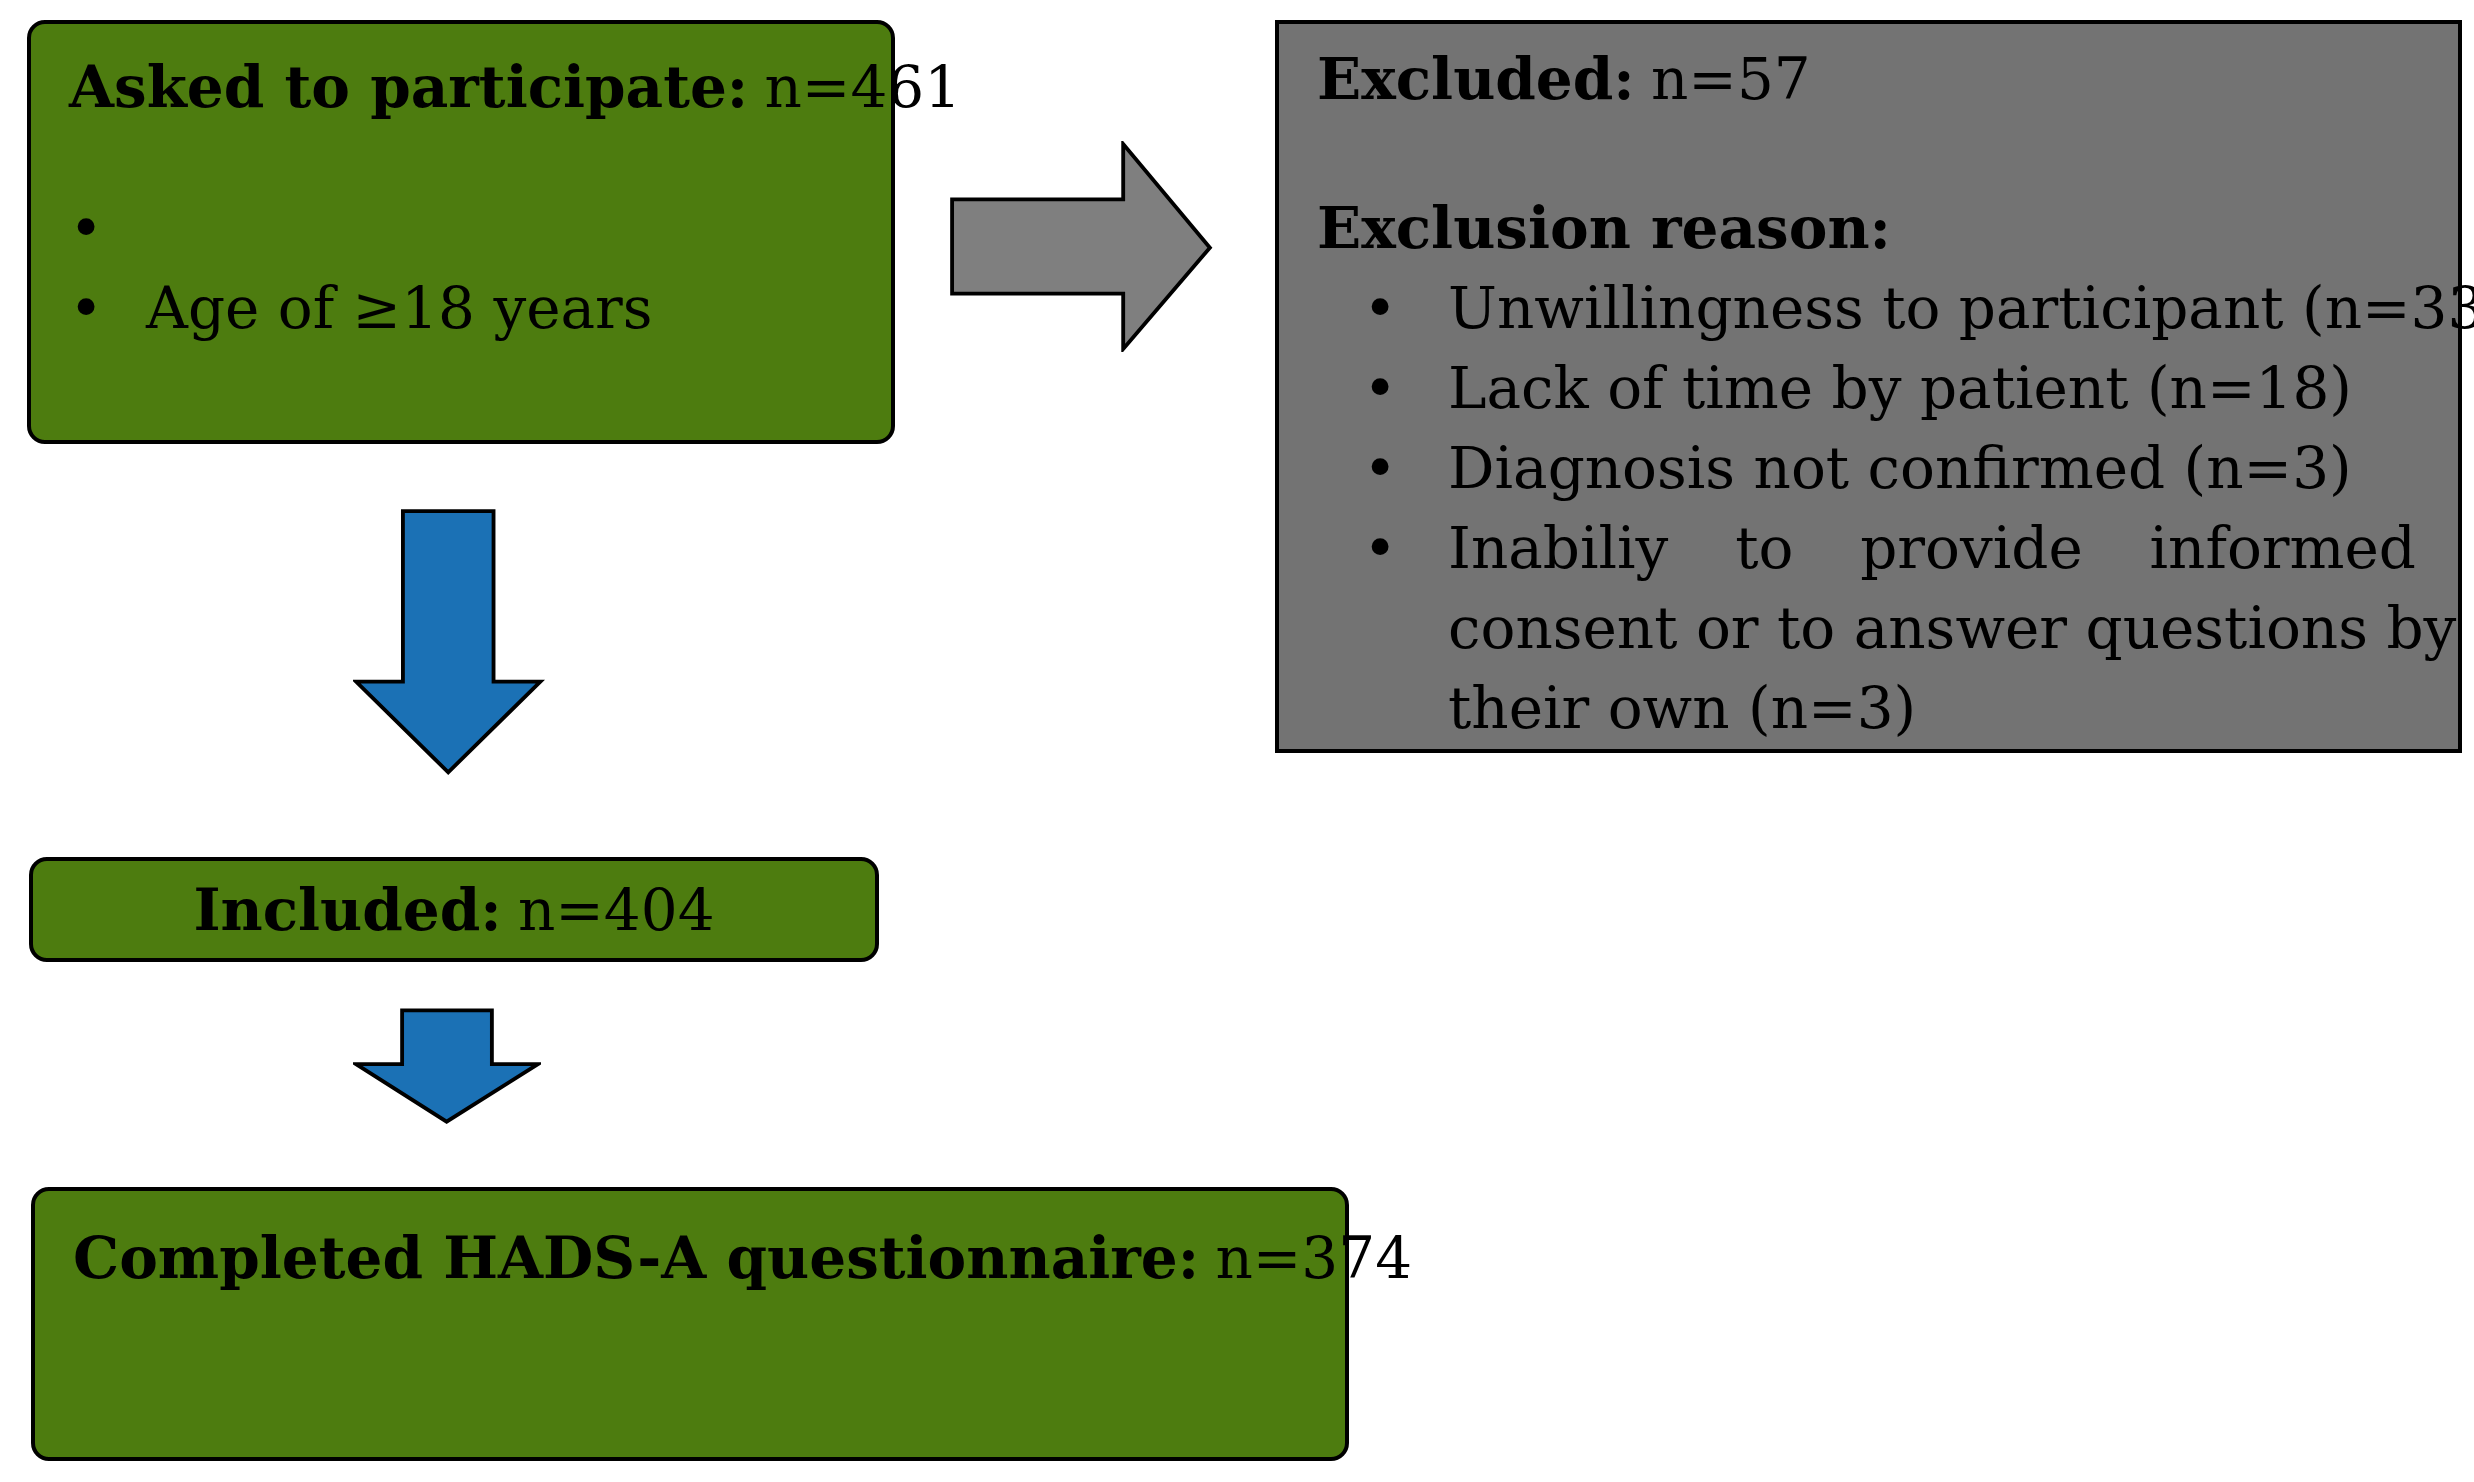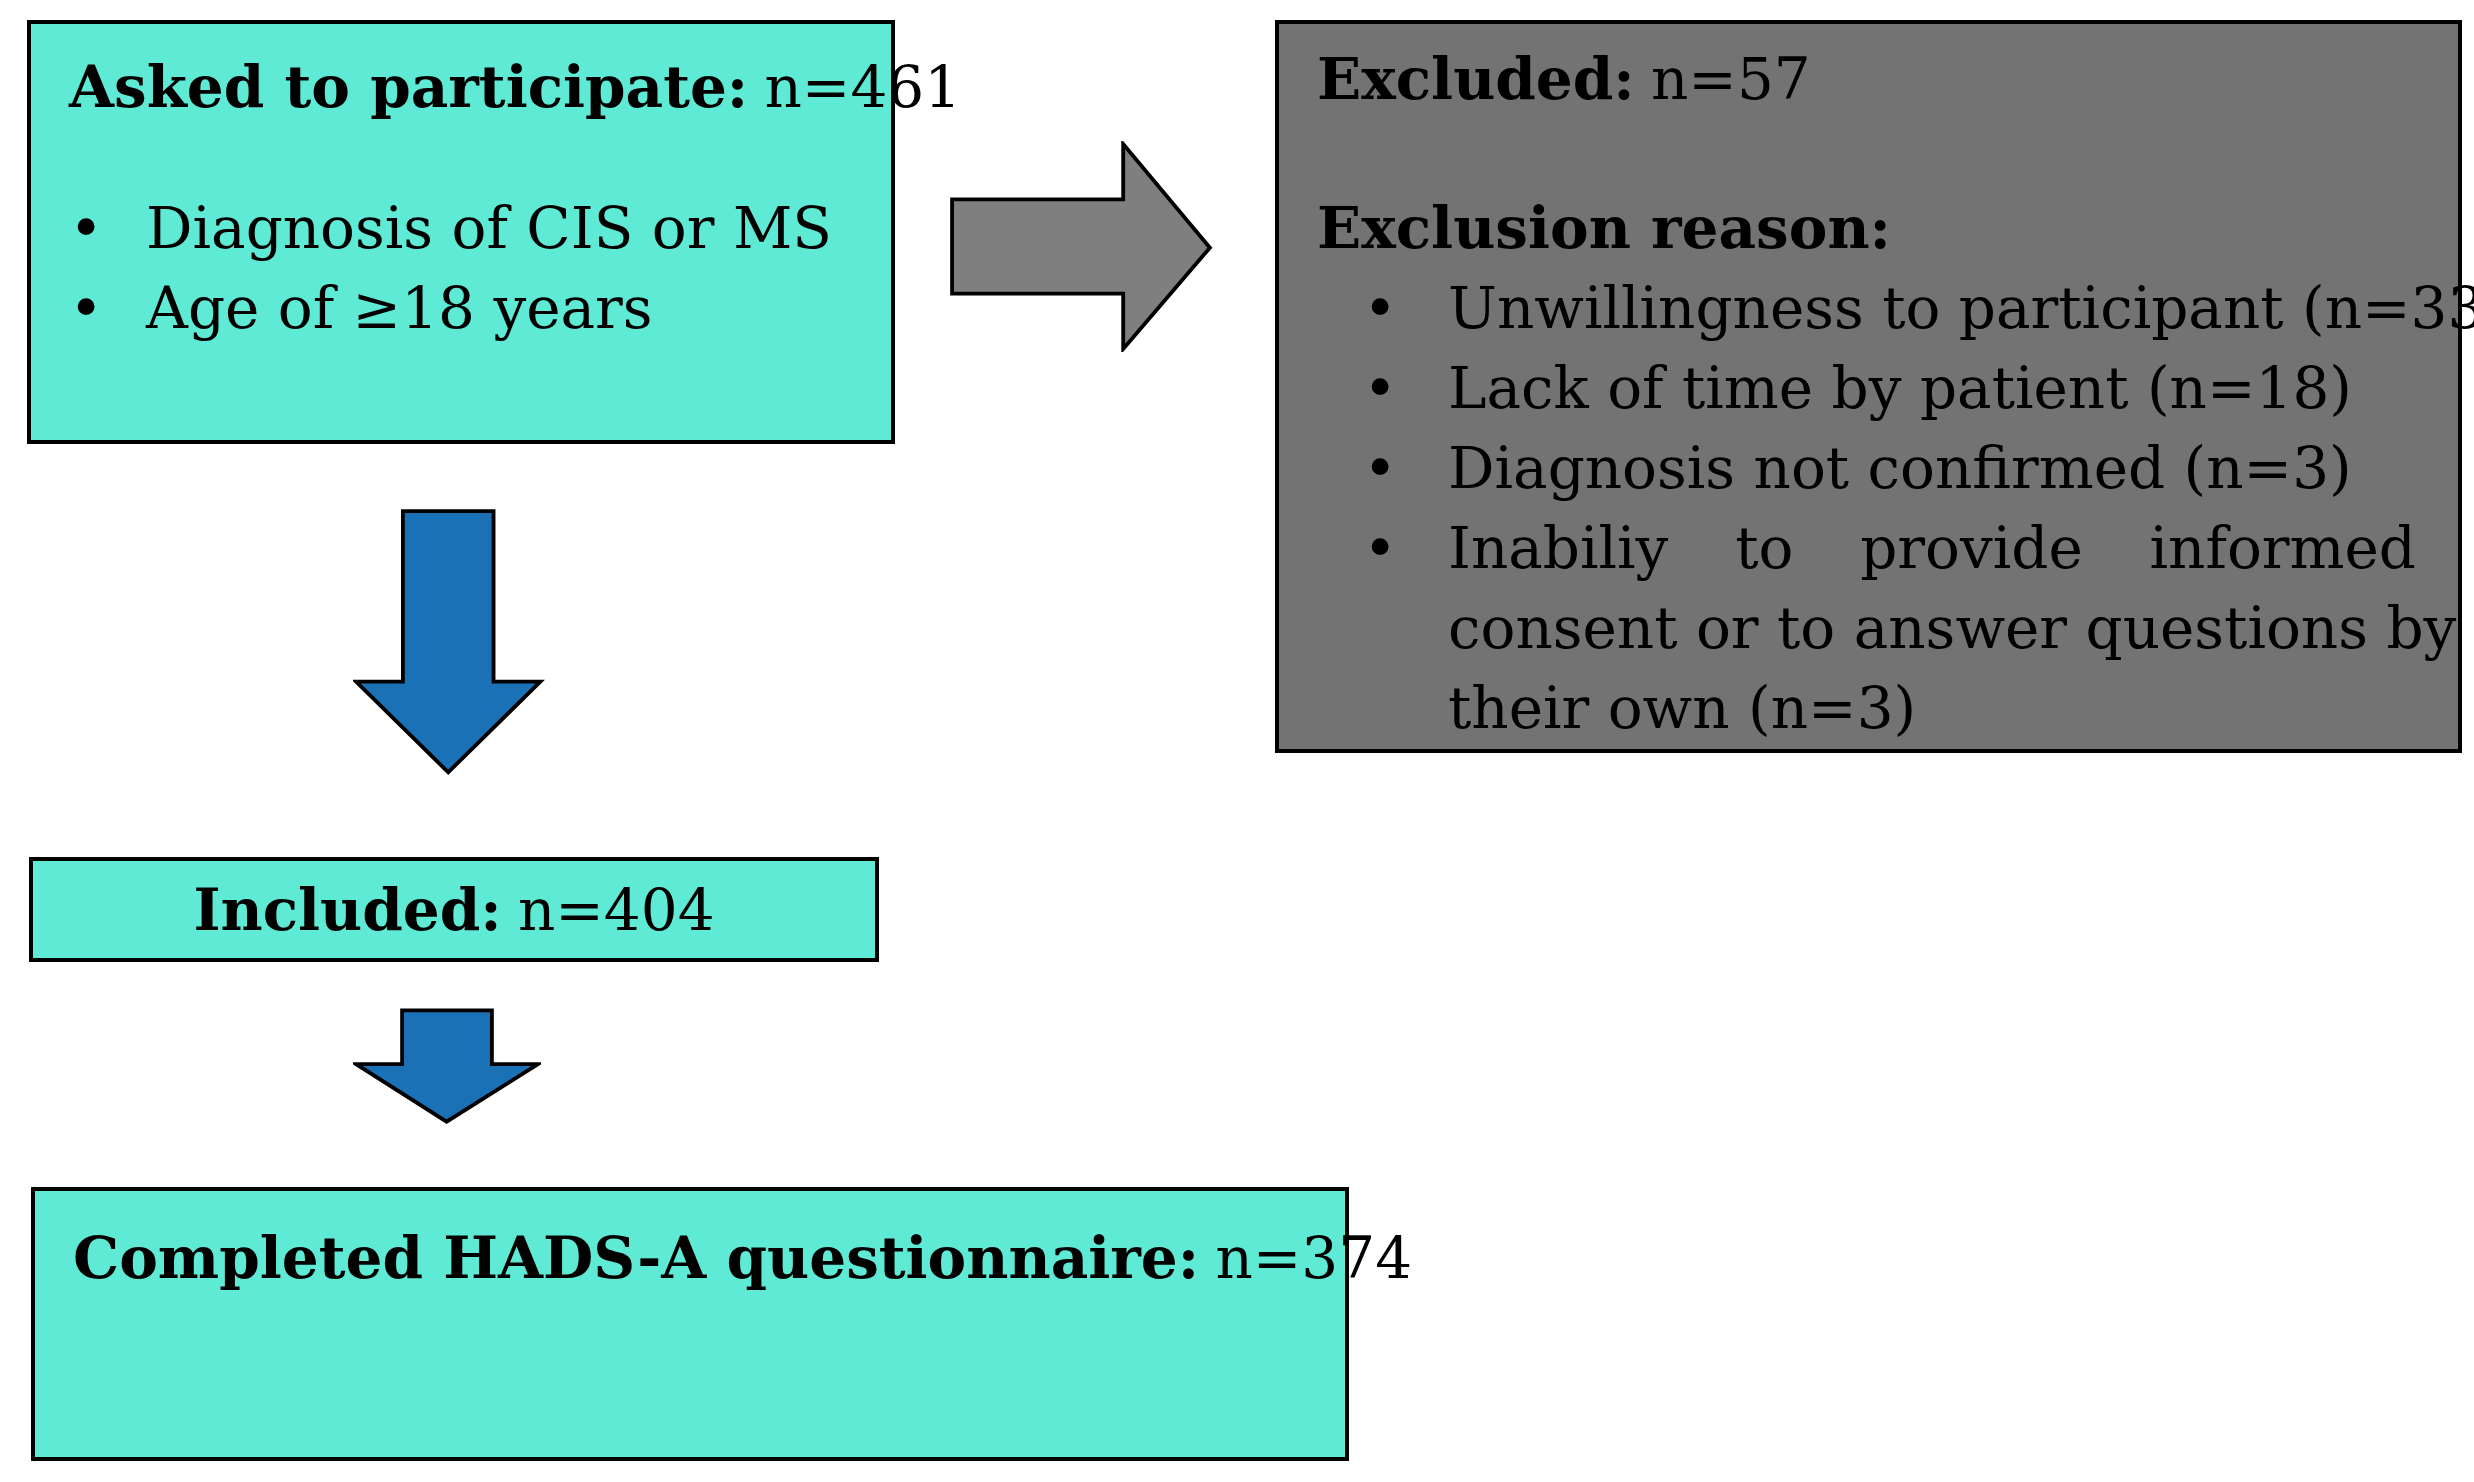--- a/index.html
+++ b/index.html
@@ -10,21 +10,21 @@
     font-family:"DejaVu Serif","Liberation Serif",serif;
     color:#000000;
     font-size:58px;
     line-height:80px;
   }
   .box{
     position:absolute;
     box-sizing:border-box;
     border:4.6px solid #000000;
   }
-  .blue-fill{background:#5eead4;}
+  .blue-fill{background:#4d7c0f;border-radius:18px;}
   .gray-fill{background:#737373;}
   .bold{font-weight:bold;}
   .val{margin-left:0.28em;}
   .line{white-space:nowrap;}
   
   #box-asked{left:27px;top:20px;width:868px;height:424px;padding:23px 15.4px 0 38px;}
   .spacer-a{height:61px;}
   .a-row{display:flex;}
   .a-row .marker{width:77px;flex:0 0 77px;}
   
@@ -49,21 +49,20 @@
 </head>
 <body>
 
 <div id="figure">
 
   <div id="box-asked" class="box blue-fill">
     <div class="line"><span class="bold">Asked to participate:</span><span class="val">n=461</span></div>
     <div class="spacer-a"></div>
     <div class="a-row">
       <span class="marker">•</span>
-      <span class="line">Diagnosis of CIS or MS</span>
     </div>
     <div class="a-row">
       <span class="marker">•</span>
       <span class="line">Age of ≥18 years</span>
     </div>
   </div>
 
   <svg id="arrow-gray" class="arrow" width="264" height="211" viewBox="0 0 344 275">
     <polygon points="4,76 227,76 227,4 340,139 227,271 227,199 4,199" fill="#7F7F7F" stroke="#000000" stroke-width="5" stroke-linejoin="miter"></polygon>
   </svg>

